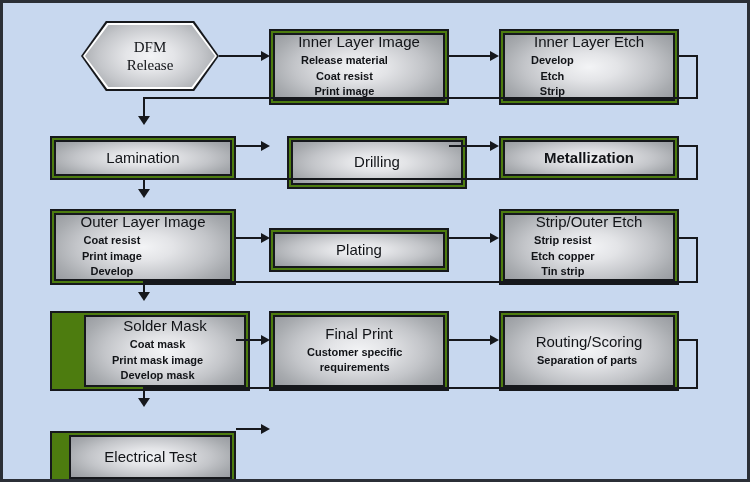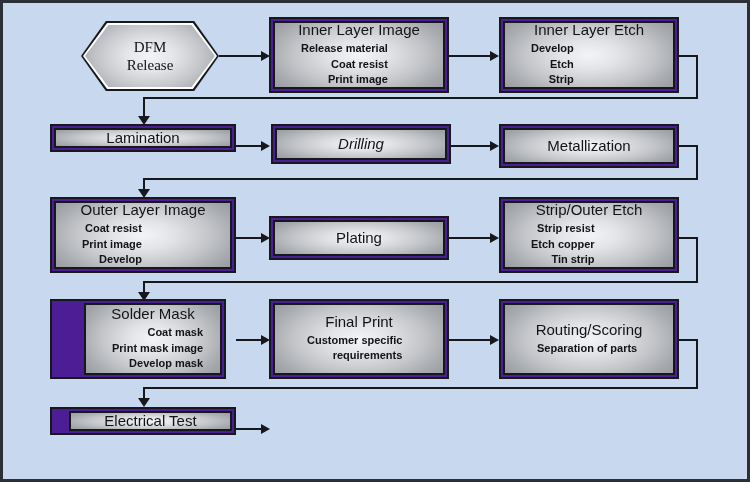--- a/index.html
+++ b/index.html
@@ -12,22 +12,23 @@
     background:#c8d8ef;
     border:3px solid #2b2f36;
     overflow:hidden;
   }
 
   
   .node{
     position:absolute;
     box-sizing:border-box;
     border:2px solid #16181c;
-    background:#4c1d95;
+    background:#4d7c0f;
     padding:2px;
+    margin-top:12px;
   }
   .node .inner{
     width:100%;height:100%;
     box-sizing:border-box;
     border:2px solid #16181c;
     background:
       radial-gradient(ellipse 62% 78% at 50% 50%, #f3f4f6 0%, #e3e4e7 28%, #c3c5c9 62%, #a8abaf 85%, #9b9ea3 100%);
     display:flex;
     flex-direction:column;
     align-items:center;
@@ -42,21 +43,21 @@
     white-space:nowrap;
   }
   .node.hassub .title{margin-bottom:2px;}
   .node .sublist{
     align-self:flex-start;
     margin-left:26px;
     font-size:11px;
     font-weight:bold;
     color:#111317;
     line-height:1.42;
-    text-align:right;
+    text-align:center;
   }
   .node .sublist div{white-space:nowrap;}
 
   
   .hex{
     position:absolute;
     box-sizing:border-box;
   }
   .hex .hx-outer,.hex .hx-mid,.hex .hx-inner{
     position:absolute;inset:0;
@@ -139,39 +140,39 @@
       </div>
     </div>
   </div>
 
   <div class="conn h" style="left:676px;top:52px;width:19px;"></div>
   <div class="conn v" style="left:693px;top:52px;height:44px;"></div>
   <div class="conn h" style="left:140px;top:94px;width:555px;"></div>
   <div class="conn v" style="left:140px;top:94px;height:22px;"></div>
   <div class="arrow-d" style="left:135px;top:113px;"></div>
 
-  <div class="node" style="left:47px;top:121px;width:186px;height:28px;">
+  <div class="node" style="left:47px;top:121px;width:186px;height:44px;">
     <div class="inner">
       <div class="title">Lamination</div>
     </div>
   </div>
 
   <div class="conn h" style="left:233px;top:142px;width:31px;"></div>
   <div class="arrow-r" style="left:258px;top:138px;"></div>
 
-  <div class="node" style="left:268px;top:121px;width:180px;height:40px;font-style:italic;">
+  <div class="node" style="left:284px;top:121px;width:180px;height:53px;">
     <div class="inner">
       <div class="title">Drilling</div>
     </div>
   </div>
 
   <div class="conn h" style="left:446px;top:142px;width:46px;"></div>
   <div class="arrow-r" style="left:487px;top:138px;"></div>
 
-  <div class="node" style="left:496px;top:121px;width:180px;height:44px;">
+  <div class="node" style="left:496px;top:121px;width:180px;height:44px;font-weight:bold;">
     <div class="inner">
       <div class="title">Metallization</div>
     </div>
   </div>
 
   <div class="conn h" style="left:676px;top:142px;width:19px;"></div>
   <div class="conn v" style="left:693px;top:142px;height:35px;"></div>
   <div class="conn h" style="left:140px;top:175px;width:555px;"></div>
   <div class="conn v" style="left:140px;top:175px;height:15px;"></div>
   <div class="arrow-d" style="left:135px;top:186px;"></div>
@@ -209,21 +210,21 @@
       </div>
     </div>
   </div>
 
   <div class="conn h" style="left:676px;top:234px;width:19px;"></div>
   <div class="conn v" style="left:693px;top:234px;height:46px;"></div>
   <div class="conn h" style="left:140px;top:278px;width:555px;"></div>
   <div class="conn v" style="left:140px;top:278px;height:14px;"></div>
   <div class="arrow-d" style="left:135px;top:289px;"></div>
 
-  <div class="node hassub" style="left:47px;top:296px;width:176px;height:80px;padding-left:32px;">
+  <div class="node hassub" style="left:47px;top:296px;width:200px;height:80px;padding-left:32px;">
     <div class="inner">
       <div class="title">Solder Mask</div>
       <div class="sublist">
         <div>Coat mask</div>
         <div>Print mask image</div>
         <div>Develop mask</div>
       </div>
     </div>
   </div>
 
@@ -251,21 +252,21 @@
       </div>
     </div>
   </div>
 
   <div class="conn h" style="left:676px;top:336px;width:19px;"></div>
   <div class="conn v" style="left:693px;top:336px;height:50px;"></div>
   <div class="conn h" style="left:140px;top:384px;width:555px;"></div>
   <div class="conn v" style="left:140px;top:384px;height:14px;"></div>
   <div class="arrow-d" style="left:135px;top:395px;"></div>
 
-  <div class="node" style="left:47px;top:404px;width:186px;height:28px;padding-left:17px;">
+  <div class="node" style="left:47px;top:416px;width:186px;height:52px;padding-left:17px;">
     <div class="inner">
       <div class="title">Electrical Test</div>
     </div>
   </div>
 
   <div class="conn h" style="left:233px;top:425px;width:31px;"></div>
   <div class="arrow-r" style="left:258px;top:421px;"></div>
 
 
 </div>

